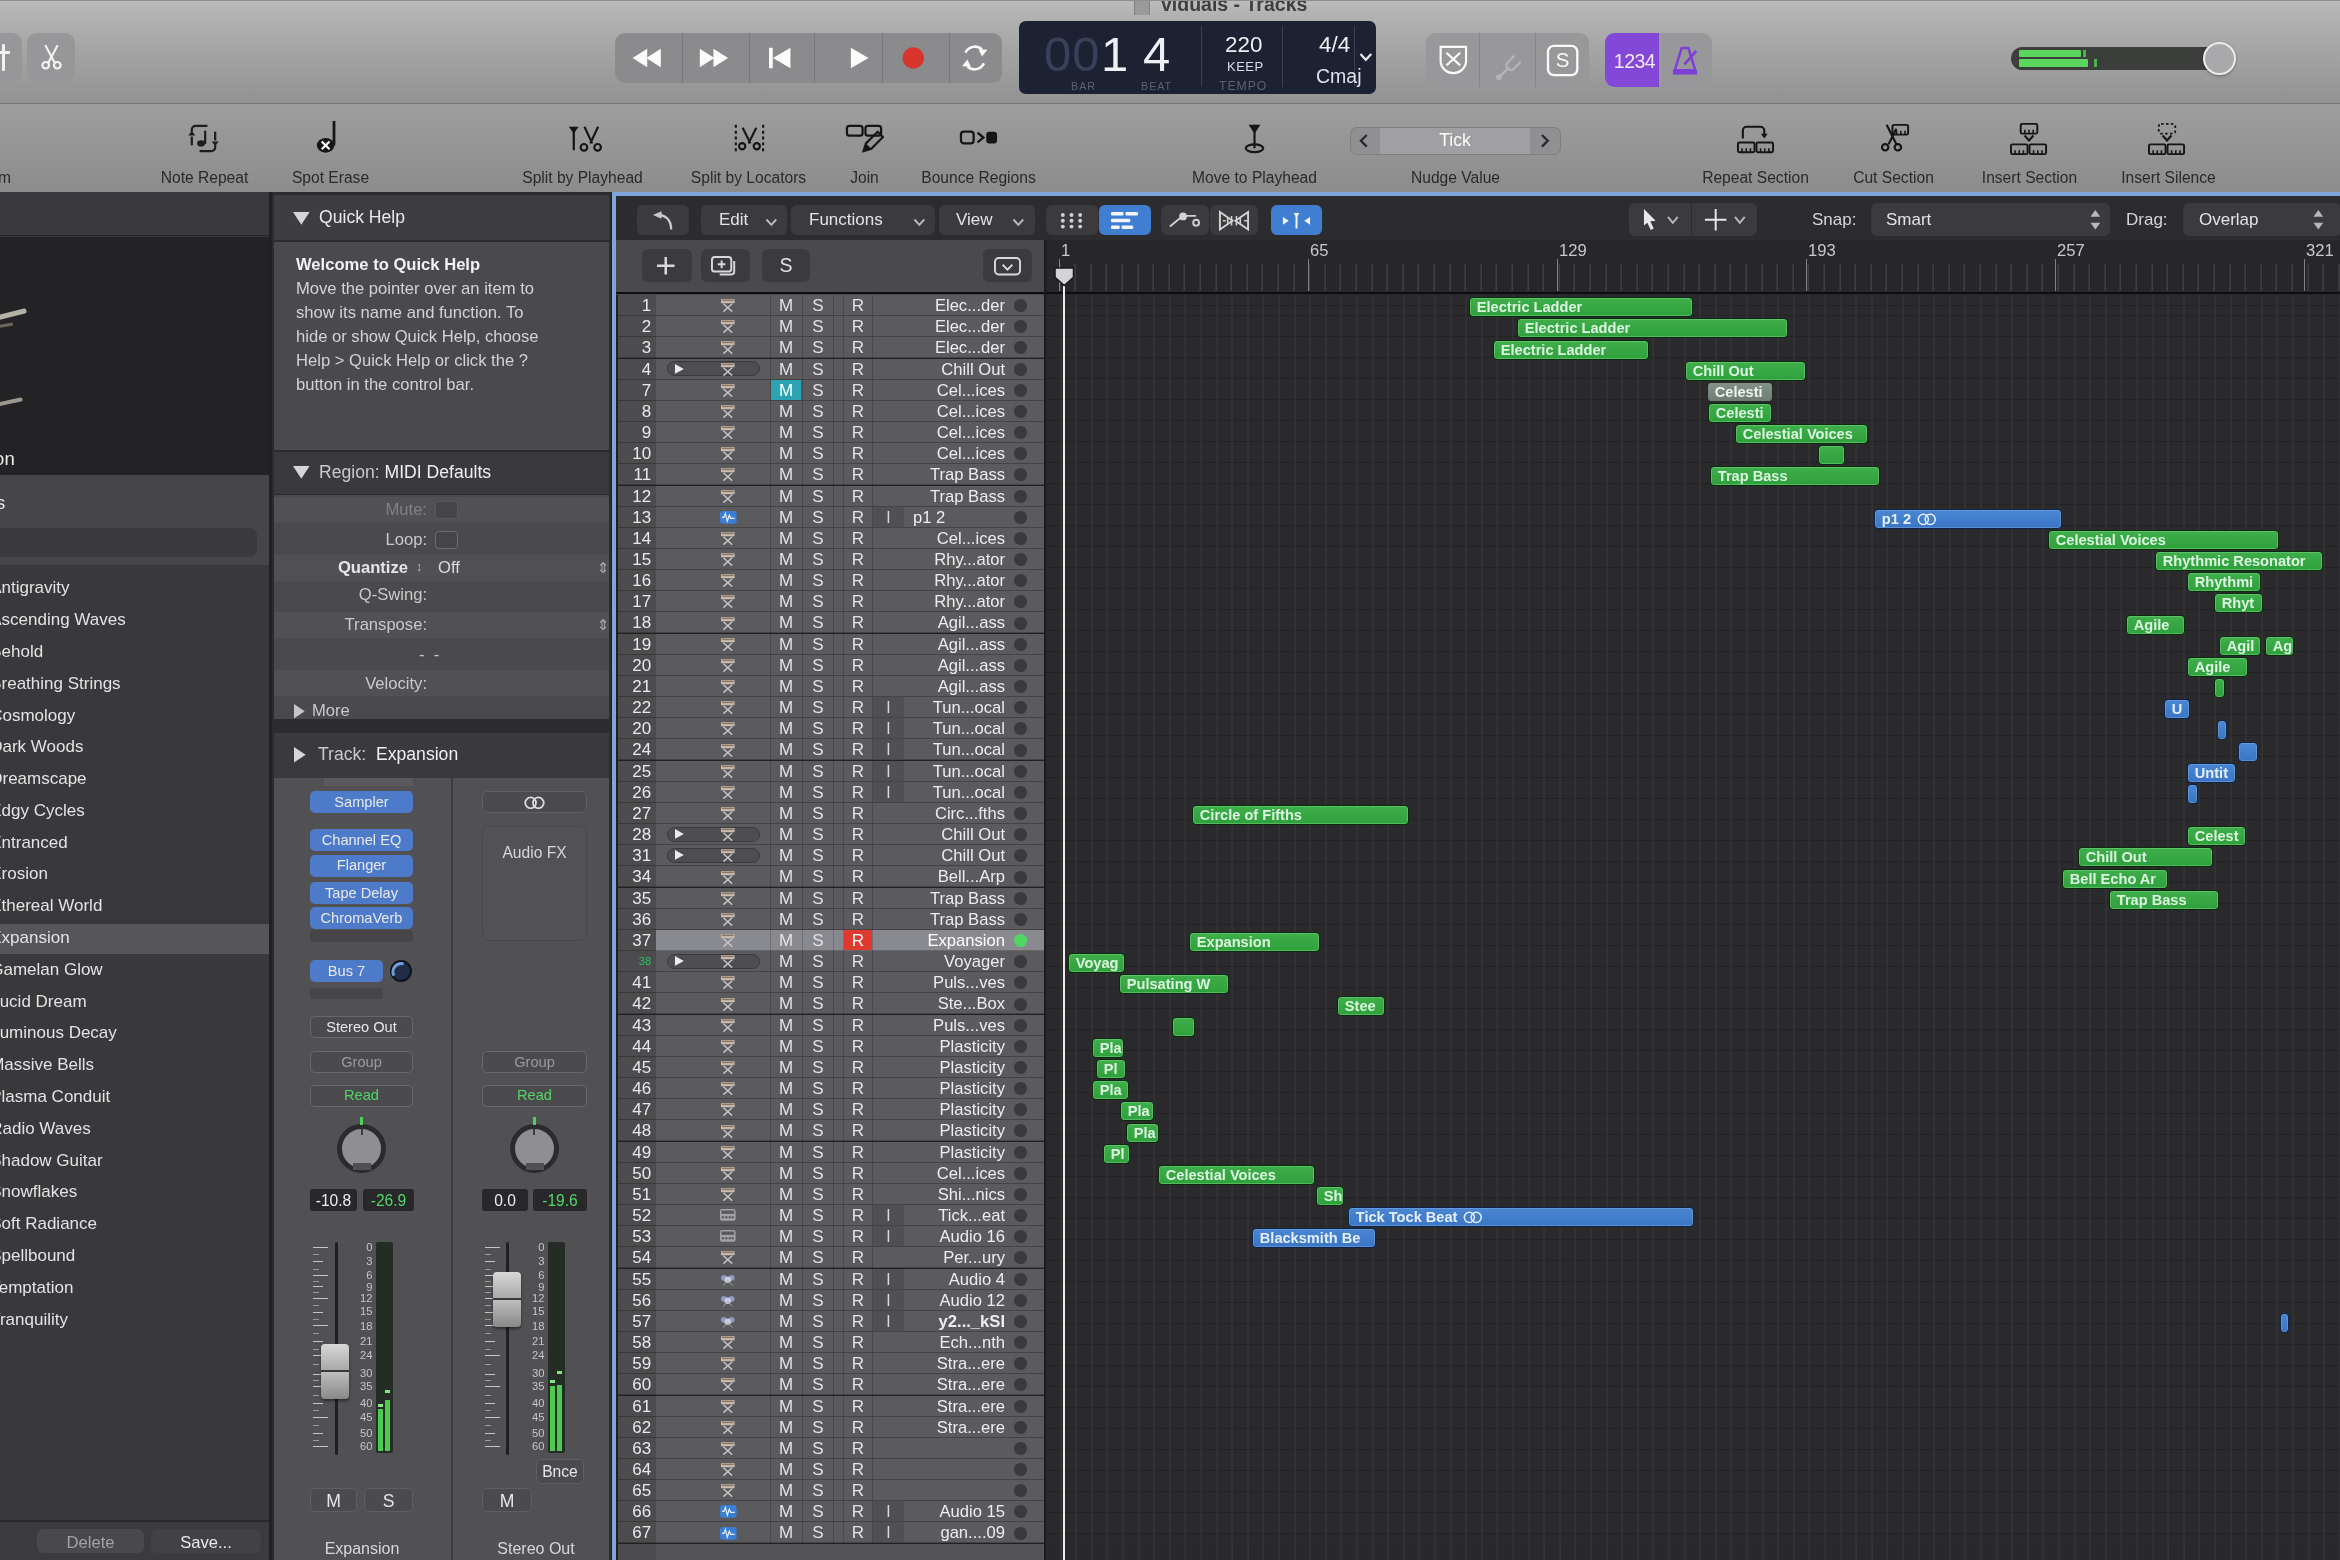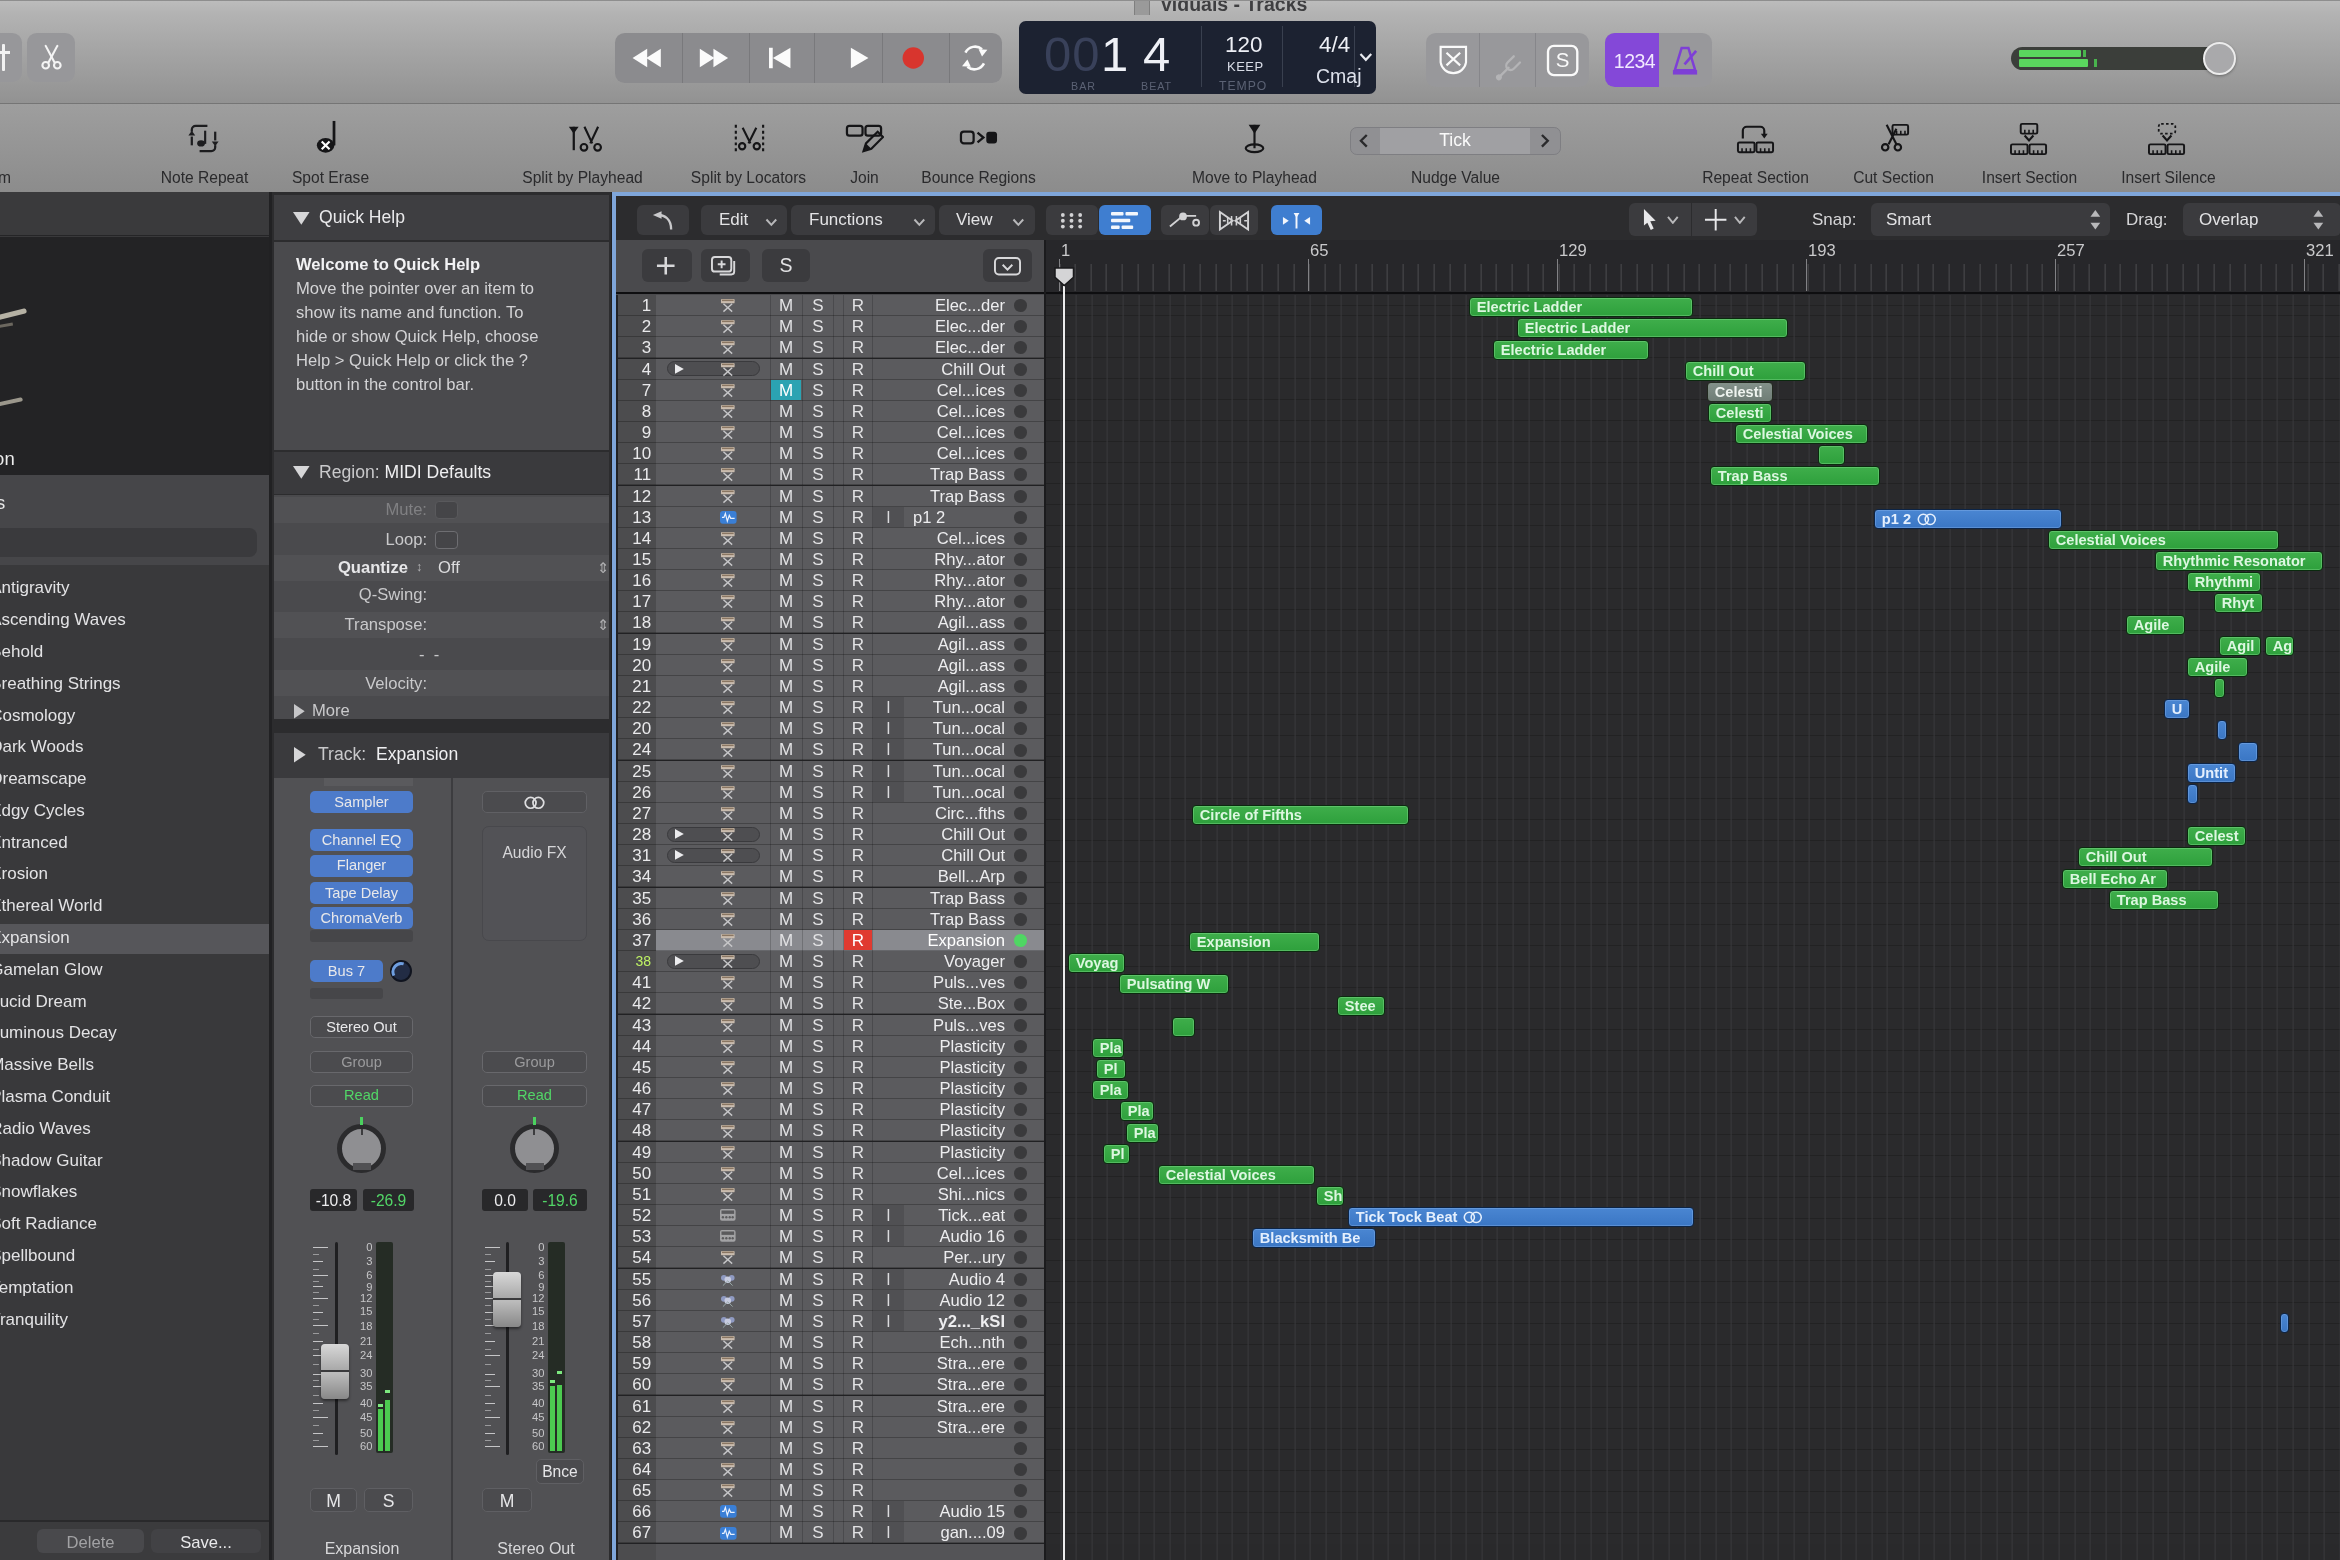--- a/index.html
+++ b/index.html
@@ -61,21 +61,21 @@
 </svg>
 <div class="a" style="left:1019px;top:19.5px;width:357px;height:73px;background:#1c2231;border-radius:6.8px;"></div>
 <div class="a" style="left:1201px;top:25px;width:1px;height:61px;background:#39404f;"></div>
 <div class="a" style="left:1282px;top:25px;width:1px;height:61px;background:#39404f;"></div>
 <div class="a" style="left:1354px;top:25px;width:1px;height:61px;background:#39404f;"></div>
 <div class="a nw" style="left:1044px;top:25px;font-size:49px;font-weight:300;color:#39415a;letter-spacing:1px;">00</div>
 <div class="a nw" style="left:1101px;top:25px;font-size:49px;font-weight:300;color:#eef0f6;">1</div>
 <div class="a nw" style="left:1143px;top:25px;font-size:49px;font-weight:300;color:#eef0f6;">4</div>
 <div class="a nw" style="left:1071px;top:79px;font-size:10.7px;color:#5b6274;letter-spacing:1px;">BAR</div>
 <div class="a nw" style="left:1141px;top:79px;font-size:10.7px;color:#5b6274;letter-spacing:1px;">BEAT</div>
-<div class="a nw" style="left:1225px;top:31px;font-size:22.4px;font-weight:300;color:#edeff5;">120</div>
+<div class="a nw" style="left:1225px;top:31px;font-size:22.4px;font-weight:300;color:#edeff5;">220</div>
 <div class="a nw" style="left:1227px;top:58px;font-size:13px;color:#d9dde7;letter-spacing:0.5px;">KEEP</div>
 <div class="a nw" style="left:1219px;top:78px;font-size:12.2px;color:#5b6274;letter-spacing:1px;">TEMPO</div>
 <div class="a nw" style="left:1319px;top:31px;font-size:22.4px;font-weight:300;color:#edeff5;">4/4</div>
 <div class="a nw" style="left:1316px;top:64px;font-size:19.5px;font-weight:300;color:#dde1eb;">Cmaj</div>
 <svg class="a" style="left:1359px;top:51px;" width="13.7" height="9.8" viewBox="0 0 14 10">
       <path d="M1.5 2 7 8 12.5 2" stroke="#e8eaf0" stroke-width="2.2" fill="none"></path>
     </svg>
 <div class="a" style="left:1426px;top:32px;width:163px;height:54px;background:#98989b;border-radius:9.8px;"></div>
 <div class="a" style="left:1479px;top:32px;width:1px;height:54px;background:#86868a;"></div>
 <div class="a" style="left:1535px;top:32px;width:1px;height:54px;background:#86868a;"></div>
@@ -1240,21 +1240,21 @@
       <g stroke="#c6c6c8" stroke-width="1.4">
         <path d="M3.5 6 L12.5 14 M12.5 6 L3.5 14" fill="none"></path>
       </g>
     </svg>
 <div class="a nw" style="left:771px;top:929px;width:30px;text-align:center;font-size:17px;line-height:21px;color:#e2e2e4;">M</div>
 <div class="a nw" style="left:803px;top:929px;width:30px;text-align:center;font-size:17px;line-height:21px;color:#e2e2e4;">S</div>
 <div class="a" style="left:844px;top:929px;width:28px;height:20px;background:#e03a30;"></div>
 <div class="a nw" style="left:844px;top:929px;width:28px;text-align:center;font-size:17px;line-height:21px;color:#ffffff;">R</div>
 <div class="a nw" style="left:810px;top:929px;width:195px;text-align:right;font-size:16.6px;line-height:21px;color:#ffffff;">Expansion</div>
 <div class="a" style="left:1014px;top:933px;width:12.7px;height:12.7px;border-radius:50%;background:#4fd663;"></div>
-<div class="cell" style="left:618px;top:950px;width:38px;height:21px;background:#4c4c4e;border-bottom:1px solid rgba(0,0,0,0.25);color:#bef264;font-size:14px;line-height:21px;text-align:right;padding-right:4.9px;">38</div>
+<div class="cell" style="left:618px;top:950px;width:38px;height:21px;background:#4c4c4e;border-bottom:1px solid rgba(0,0,0,0.25);color:#22c55e;font-size:11px;line-height:21px;text-align:right;padding-right:4.9px;">38</div>
 <div class="cell" style="left:656px;top:950px;width:389px;height:21px;background:#5b5b5e;border-bottom:1px solid rgba(0,0,0,0.25);"></div>
 <div class="a" style="left:770px;top:950px;width:1px;height:21px;background:rgba(0,0,0,0.18);"></div>
 <div class="a" style="left:802px;top:950px;width:1px;height:21px;background:rgba(0,0,0,0.18);"></div>
 <div class="a" style="left:833px;top:950px;width:1px;height:21px;background:rgba(0,0,0,0.18);"></div>
 <div class="a" style="left:843px;top:950px;width:1px;height:21px;background:rgba(0,0,0,0.18);"></div>
 <div class="a" style="left:872px;top:950px;width:1px;height:21px;background:rgba(0,0,0,0.18);"></div>
 <div class="a" style="left:667px;top:953px;width:93px;height:14.6px;background:#4e4e51;border:1px solid #3a3a3d;border-radius:7.8px;box-sizing:border-box;"></div>
 <svg class="a" style="left:675px;top:955px;" width="8.8" height="9.8" viewBox="0 0 9 10">
       <path d="M0 0 v10 l9 -5z" fill="#ececee"></path>
     </svg>

